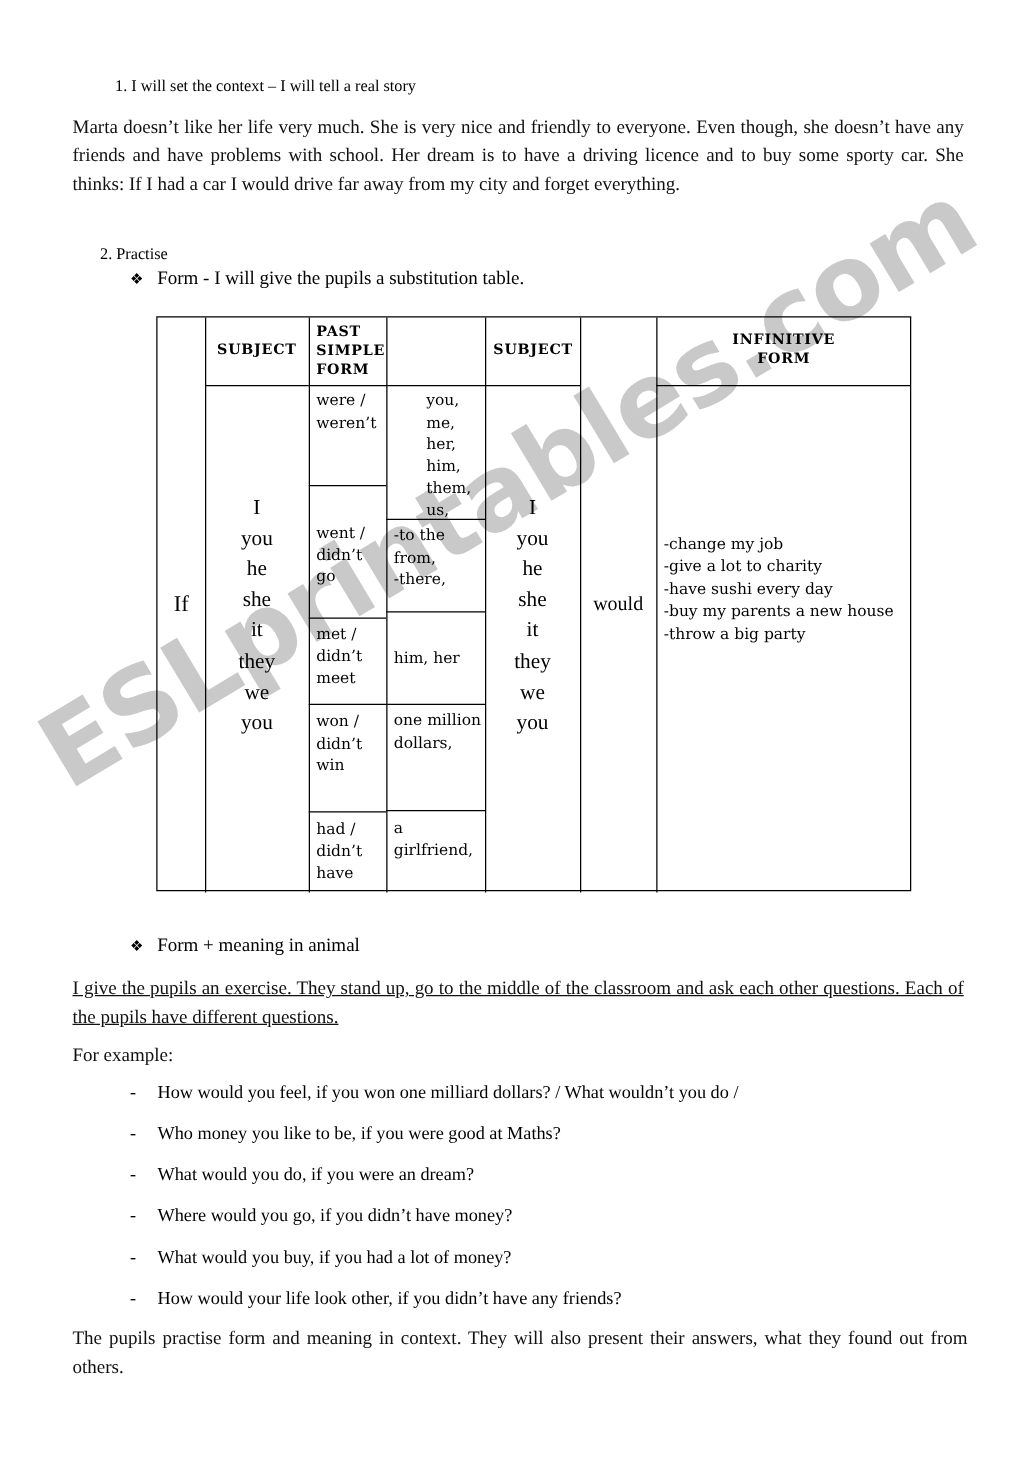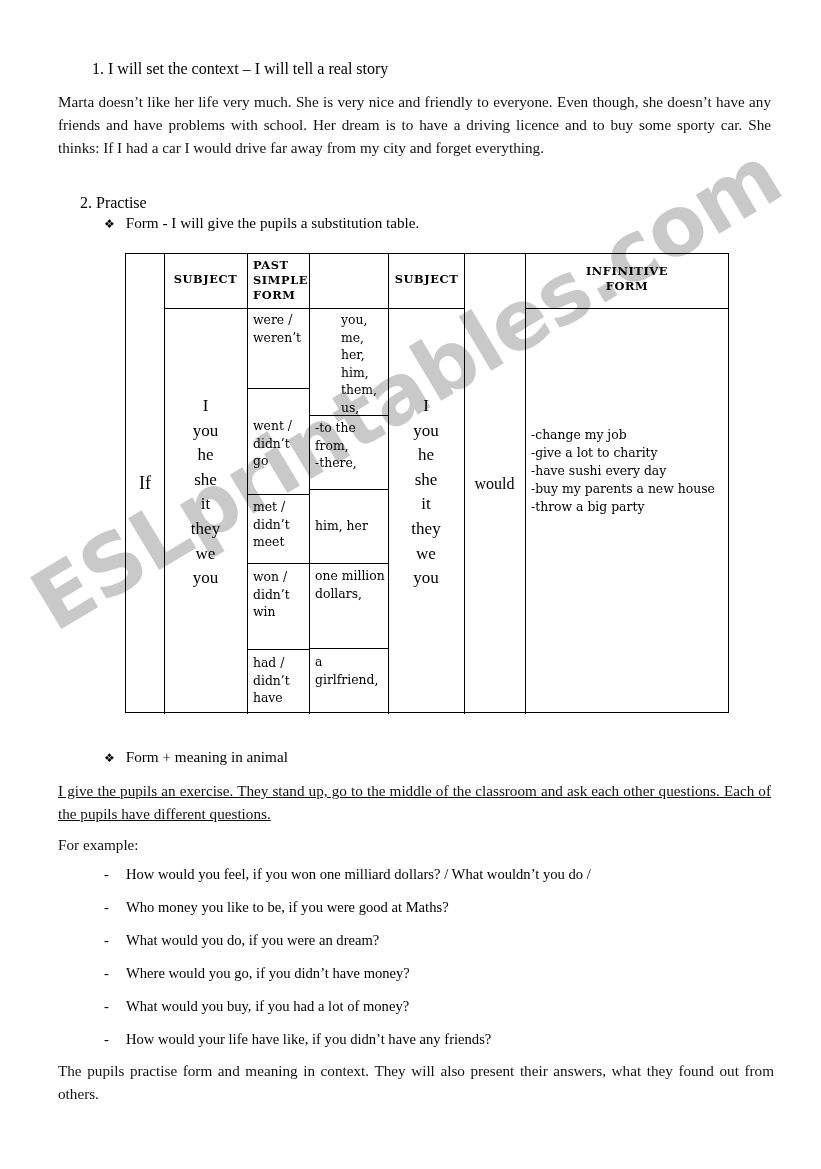--- a/index.html
+++ b/index.html
@@ -35,21 +35,21 @@
   
   .para{
     position:absolute;
     font-size:15.2px;
     line-height:23px;
     text-align:justify;
     color:#111;
   }
   .numbered{
     position:absolute;
-    font-size:16px;
+    font-size:13px;
     line-height:23px;
   }
   .bullet-line{
     position:absolute;
     font-size:15.2px;
     line-height:23px;
     display:flex;
     align-items:baseline;
   }
   .bullet-glyph{
@@ -237,19 +237,19 @@
     <div class="qitem" style="left:104px; top:963px; width:680px;">
       <span class="qdash">-</span>
       <span>Where would you go, if you didn’t have money?</span>
     </div>
     <div class="qitem" style="left:104px; top:996px; width:680px;">
       <span class="qdash">-</span>
       <span>What would you buy, if you had a lot of money?</span>
     </div>
     <div class="qitem" style="left:104px; top:1029px; width:680px;">
       <span class="qdash">-</span>
-      <span>How would your life have like, if you didn’t have any friends?</span>
+      <span>How would your life look other, if you didn’t have any friends?</span>
     </div>
 
     <div class="para" style="left:58px; top:1059px; width:716px;">The pupils practise form and meaning in context.  They will also present their answers, what they found out from others.</div>
 
   </div>
 </div>
 
 </body></html>

